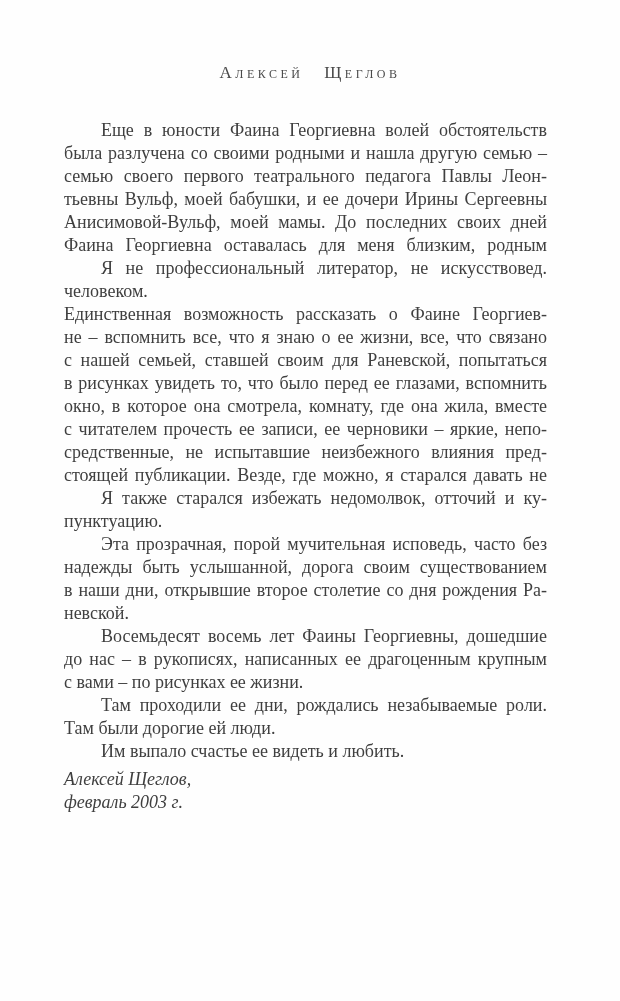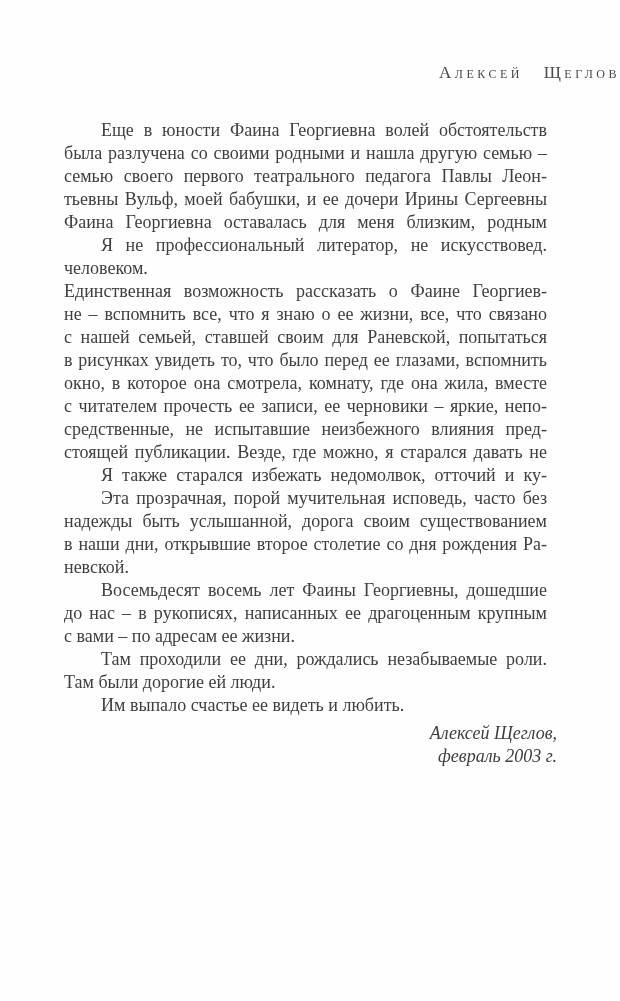--- a/index.html
+++ b/index.html
@@ -14,21 +14,21 @@
     background: var(--bg, #fefefe);
     font-family: "Liberation Serif", "DejaVu Serif", serif;
     color: var(--ink, #3f3f3f);
     overflow: hidden;
   }
   .running-head {
     position: absolute;
     top: 63px;
     left: 0;
     width: 100%;
-    text-align: right;
+    text-align: center;
     font-variant: small-caps;
     font-size: 17px;
     line-height: 20px;
     letter-spacing: 3.5px;
     word-spacing: 13px;
     color: var(--ink-light, #4a4a4a);
   }
   .content {
     position: absolute;
     top: 119px;
@@ -43,57 +43,59 @@
   }
   .line.first {
     text-indent: 37px;
   }
   .line.last {
     text-align-last: left;
   }
   .signature-block {
     margin-top: 5px;
     margin-right: -10px;
-    text-align: right;
+    text-align: left;
     font-style: italic;
     font-size: 18px;
     line-height: 23px;
   }
 </style>
 </head>
 <body>
 
 <div class="page" style="--bg: #fefefe; --ink: #3f3f3f; --ink-light: #4a4a4a;">
   <div class="running-head">Алексей Щеглов</div>
 
   <div class="content">
     <div>
         <div class="line first">Еще в юности Фаина Георгиевна волей обстоятельств</div>
         <div class="line">была разлучена со своими родными и нашла другую семью –</div>
         <div class="line">семью своего первого театрального педагога Павлы Леон-</div>
         <div class="line">тьевны Вульф, моей бабушки, и ее дочери Ирины Сергеевны</div>
+        <div class="line">Анисимовой-Вульф, моей мамы. До последних своих дней</div>
         <div class="line">Фаина Георгиевна оставалась для меня близким, родным</div>
         <div class="line first">Я не профессиональный литератор, не искусствовед.</div>
         <div class="line last">человеком.</div>
         <div class="line">Единственная возможность рассказать о Фаине Георгиев-</div>
         <div class="line">не – вспомнить все, что я знаю о ее жизни, все, что связано</div>
         <div class="line">с нашей семьей, ставшей своим для Раневской, попытаться</div>
         <div class="line">в рисунках увидеть то, что было перед ее глазами, вспомнить</div>
         <div class="line">окно, в которое она смотрела, комнату, где она жила, вместе</div>
         <div class="line">с читателем прочесть ее записи, ее черновики – яркие, непо-</div>
         <div class="line">средственные, не испытавшие неизбежного влияния пред-</div>
         <div class="line">стоящей публикации. Везде, где можно, я старался давать не</div>
         <div class="line first">Я также старался избежать недомолвок, отточий и ку-</div>
+        <div class="line last">пунктуацию.</div>
         <div class="line first">Эта прозрачная, порой мучительная исповедь, часто без</div>
         <div class="line">надежды быть услышанной, дорога своим существованием</div>
         <div class="line">в наши дни, открывшие второе столетие со дня рождения Ра-</div>
         <div class="line last">невской.</div>
         <div class="line first">Восемьдесят восемь лет Фаины Георгиевны, дошедшие</div>
         <div class="line">до нас – в рукописях, написанных ее драгоценным крупным</div>
-        <div class="line last">с вами – по адресам ее жизни.</div>
+        <div class="line last">с вами – по рисунках ее жизни.</div>
         <div class="line first">Там проходили ее дни, рождались незабываемые роли.</div>
         <div class="line last">Там были дорогие ей люди.</div>
         <div class="line first last">Им выпало счастье ее видеть и любить.</div>
       </div>
     <div class="signature-block">
         <div class="sig-line">Алексей Щеглов,</div>
         <div class="sig-line">февраль 2003 г.</div>
       </div>
   </div>
 </div>

